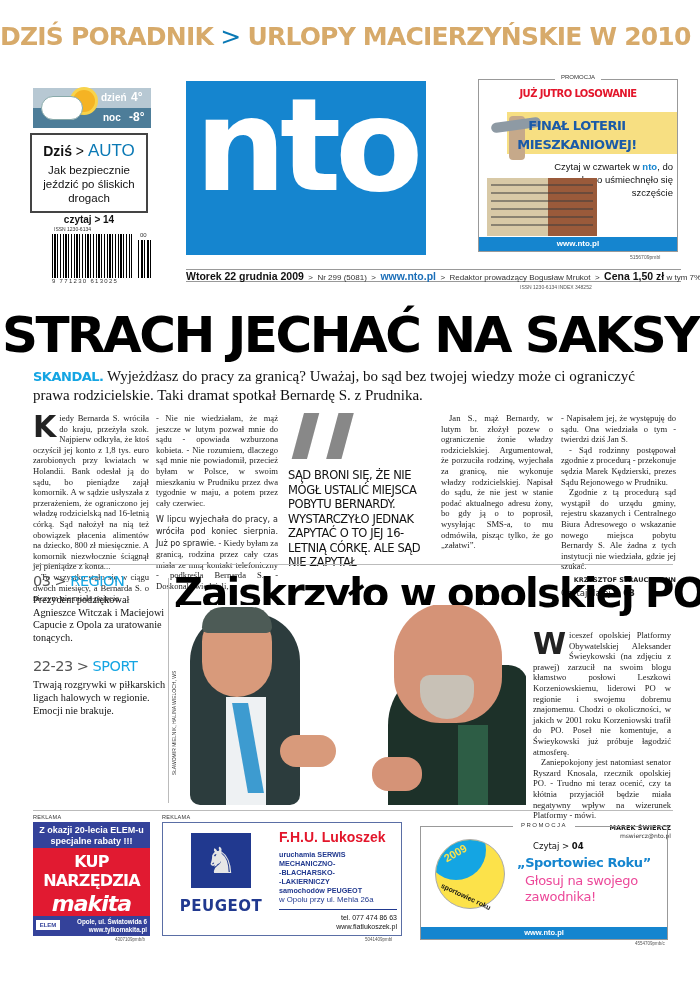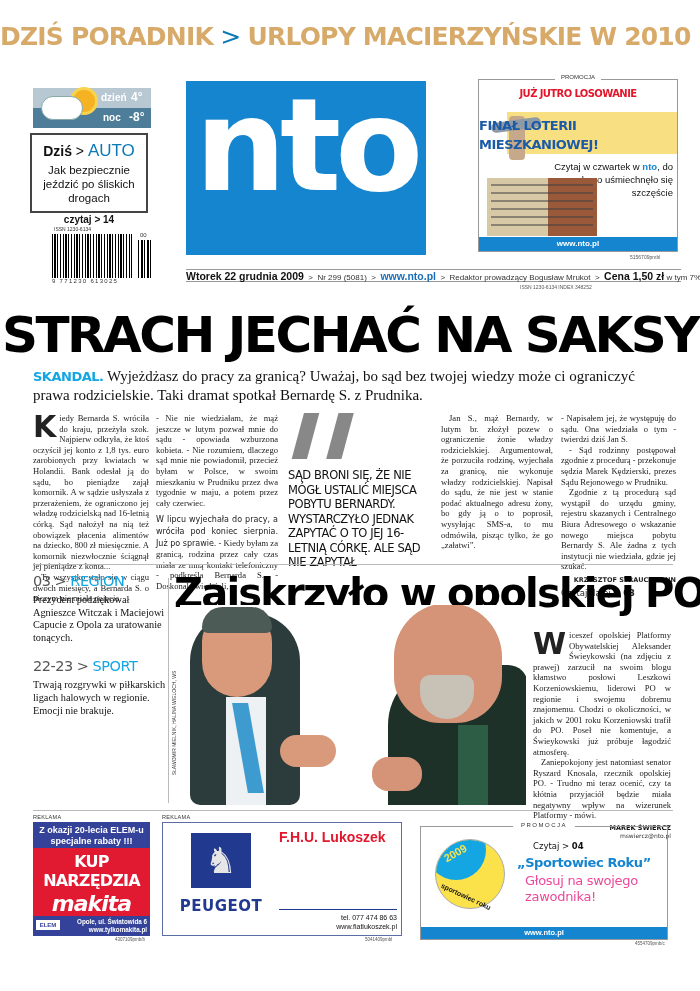--- a/index.html
+++ b/index.html
@@ -43,21 +43,21 @@
 #logo{left:186px;top:81px;width:240px;height:174px;background:#1585cf}
 #logo .nto{position:absolute;left:0;top:-20px;width:240px;text-align:center;color:#fff;font-family:"DejaVu Sans",sans-serif;font-weight:bold;font-size:128px;letter-spacing:-6px;line-height:170px}
 #logo .strip{position:absolute;left:2px;bottom:4px;width:236px;height:28px;background:#fcd21a;color:#111;font-family:"DejaVu Sans",sans-serif;font-weight:bold;font-size:15px;letter-spacing:-0.5px;text-align:center;line-height:28px}
 
 
 #promo-top{left:478px;top:79px;width:200px;height:173px;border:1px solid #999}
 #promo-top .plabel{position:absolute;left:0;top:-6px;width:100%;text-align:center;font-size:6px;color:#333}
 #promo-top .plabel span{background:#fff;padding:0 6px}
 #promo-top .headline{position:absolute;left:0;top:8px;width:100%;text-align:center;color:#e3162b;font-family:"DejaVu Sans",sans-serif;font-weight:bold;font-size:10px;letter-spacing:-0.6px}
 #promo-top .yellow{position:absolute;left:28px;top:32px;width:170px;height:42px;background:#f7df82}
-#promo-top .fin{position:absolute;left:0;top:36px;width:196px;text-align:left;color:#1a5aa8;font-family:"DejaVu Sans",sans-serif;font-weight:bold;font-size:13px;line-height:19px;letter-spacing:-0.5px}
+#promo-top .fin{position:absolute;left:0;top:36px;width:196px;text-align:center;color:#1a5aa8;font-family:"DejaVu Sans",sans-serif;font-weight:bold;font-size:13px;line-height:19px;letter-spacing:-0.5px}
 #promo-top .desc{position:absolute;right:4px;top:80px;width:130px;text-align:right;font-size:9.5px;line-height:13px}
 #promo-top .desc .nto-word{color:#1585cf;font-weight:bold}
 #promo-top .handle{position:absolute;left:12px;top:40px;width:50px;height:10px;background:#8e9aa4;border-radius:5px;transform:rotate(-8deg)}
 #promo-top .plate{position:absolute;left:30px;top:36px;width:16px;height:44px;background:#c6a98a;border-radius:4px}
 #promo-top .building{position:absolute;left:8px;top:98px;width:110px;height:58px;background:linear-gradient(90deg,#d8c9a6 0 55%,#9a5a3a 55% 100%)}
 #promo-top .building:after{content:"";position:absolute;left:4px;top:6px;right:4px;bottom:4px;background:repeating-linear-gradient(0deg,transparent 0 6px,rgba(60,60,60,.5) 6px 8px)}
 #promo-top .url{position:absolute;left:0;bottom:0;width:100%;height:14px;background:#1585cf;color:#fff;font-size:8px;font-weight:bold;text-align:center;line-height:14px}
 #promo-top-code{left:630px;top:254px;font-size:5px;color:#555}
 
 
@@ -313,20 +313,28 @@
 </div>
 <div id="ad-makita-code" class="abs">4307109pmb/b</div>
 
 <div class="adlabel" style="left:162px;top:814px">REKLAMA</div>
 <div id="ad-peugeot" class="abs">
   <div class="logo-box">
       <div class="lion">♞</div>
     </div>
   <div class="pword">PEUGEOT</div>
   <div class="fhu">F.H.U. Lukoszek</div>
+  <div class="serv">
+    <div>uruchamia SERWIS</div>
+    <div>MECHANICZNO-</div>
+    <div>-BLACHARSKO-</div>
+    <div>-LAKIERNICZY</div>
+    <div>samochodów PEUGEOT</div>
+    <div class="norm">w Opolu przy ul. Mehla 26a</div>
+  </div>
   <div class="hr"></div>
   <div class="contact">
     <div>tel. 077 474 86 63</div>
     <div>www.fiatlukoszek.pl</div>
   </div>
 </div>
 <div id="ad-peugeot-code" class="abs">5041409pmbl</div>
 
 <div id="promo-sport" class="abs">
   <div class="plabel"><span>PROMOCJA</span></div>

